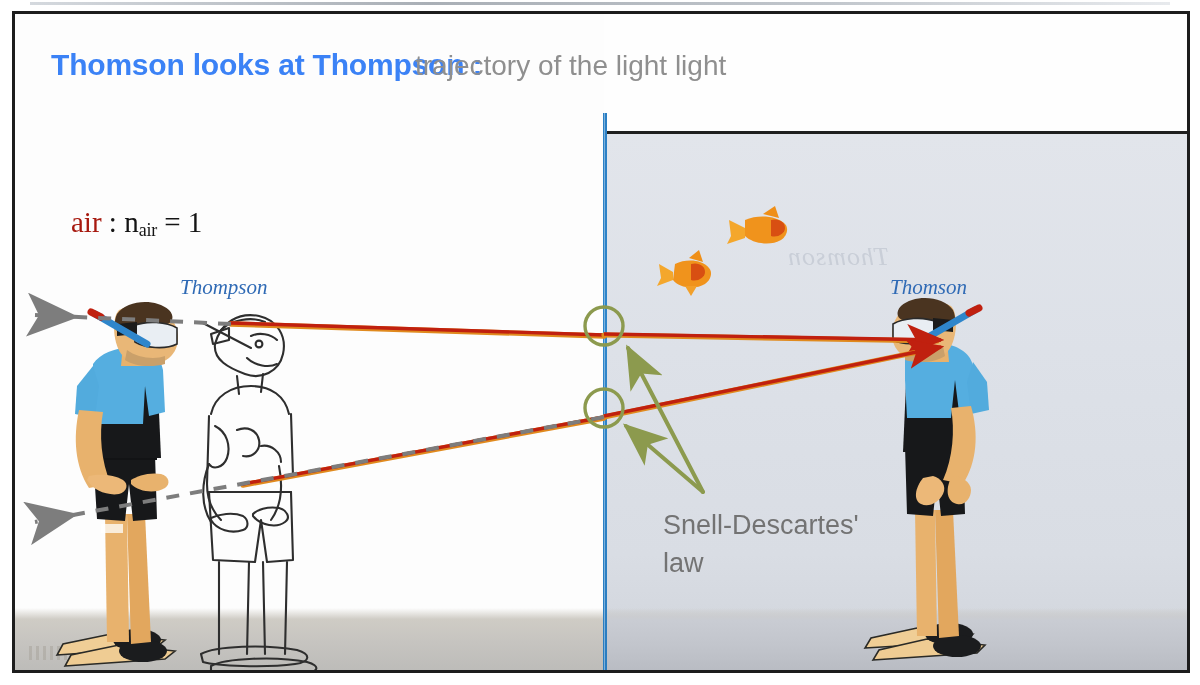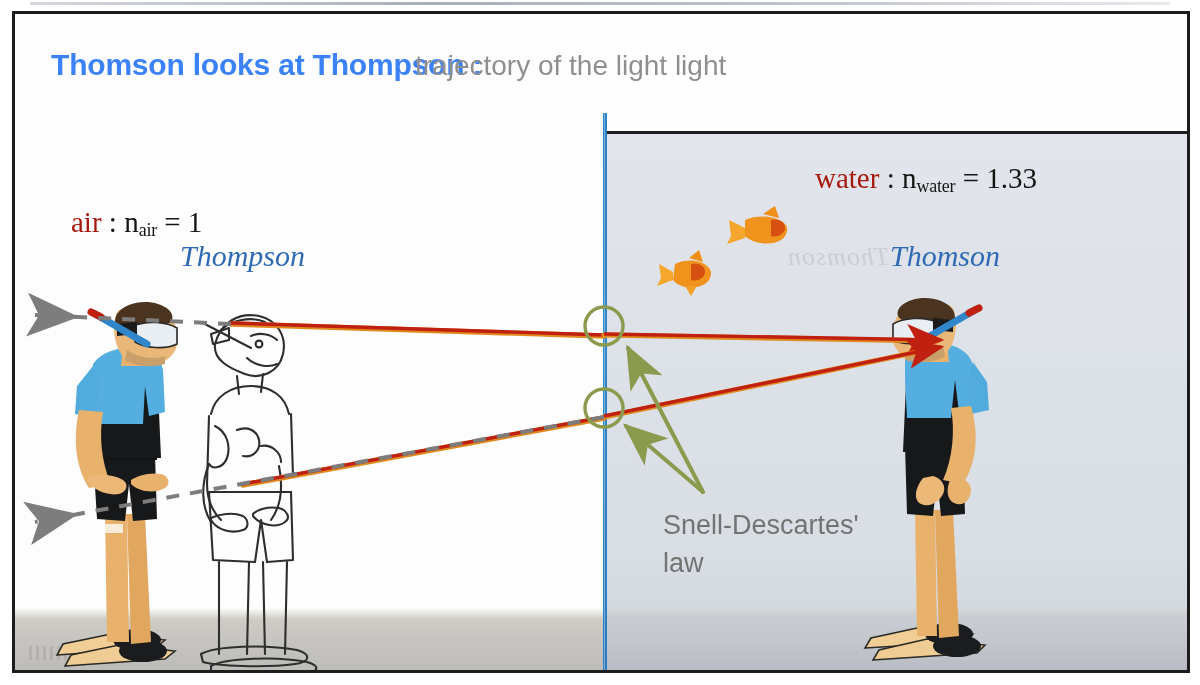--- a/index.html
+++ b/index.html
@@ -117,23 +117,24 @@
     font-size: .62em;
     vertical-align: -.22em;
     letter-spacing: -.2px;
   }
   .label-air { left: 56px; top: 148px; margin-top: 44px; }
   .label-water { left: 800px; top: 148px; }
   .person-label {
     position: absolute;
     font-family: "Liberation Serif", serif;
     font-style: italic;
-    font-size: 30px;
+    font-size: 21px;
     color: #2f6ab5;
     white-space: nowrap;
+    margin-top: 36px;
   }
   .label-thompson { left: 165px; top: 225px; }
   .label-thomson  { left: 875px; top: 225px; }
   .ghost-text {
     position: absolute;
     left: 772px; top: 228px;
     font-family: "Liberation Serif", serif;
     font-style: italic;
     font-size: 26px;
     color: #c2c8d2;
@@ -171,21 +172,20 @@
     <div class="ground"></div>
     <div class="ground-water"></div>
     <div class="ground-speck"></div>
     <div class="water-surface-line"></div>
 
     <div class="title-main">Thomson looks at Thompson :</div>
     <div class="title-sub">trajectory of the light light</div>
 
     <div class="medium-label label-air"><span class="mat">air</span><span> : n</span><sub>air</sub><span> = 1</span></div>
 
-    <div class="medium-label label-water"><span class="mat">water</span><span> : n</span><sub>water</sub><span> = 1.33</span></div>
 
     <div class="ghost-text">Thomson</div>
 
     <div class="person-label label-thompson">Thompson</div>
     <div class="person-label label-thomson">Thomson</div>
 
     <div class="snell-label">Snell-Descartes'
 law</div>
 
     <svg class="overlay" viewBox="0 0 1178 659">

